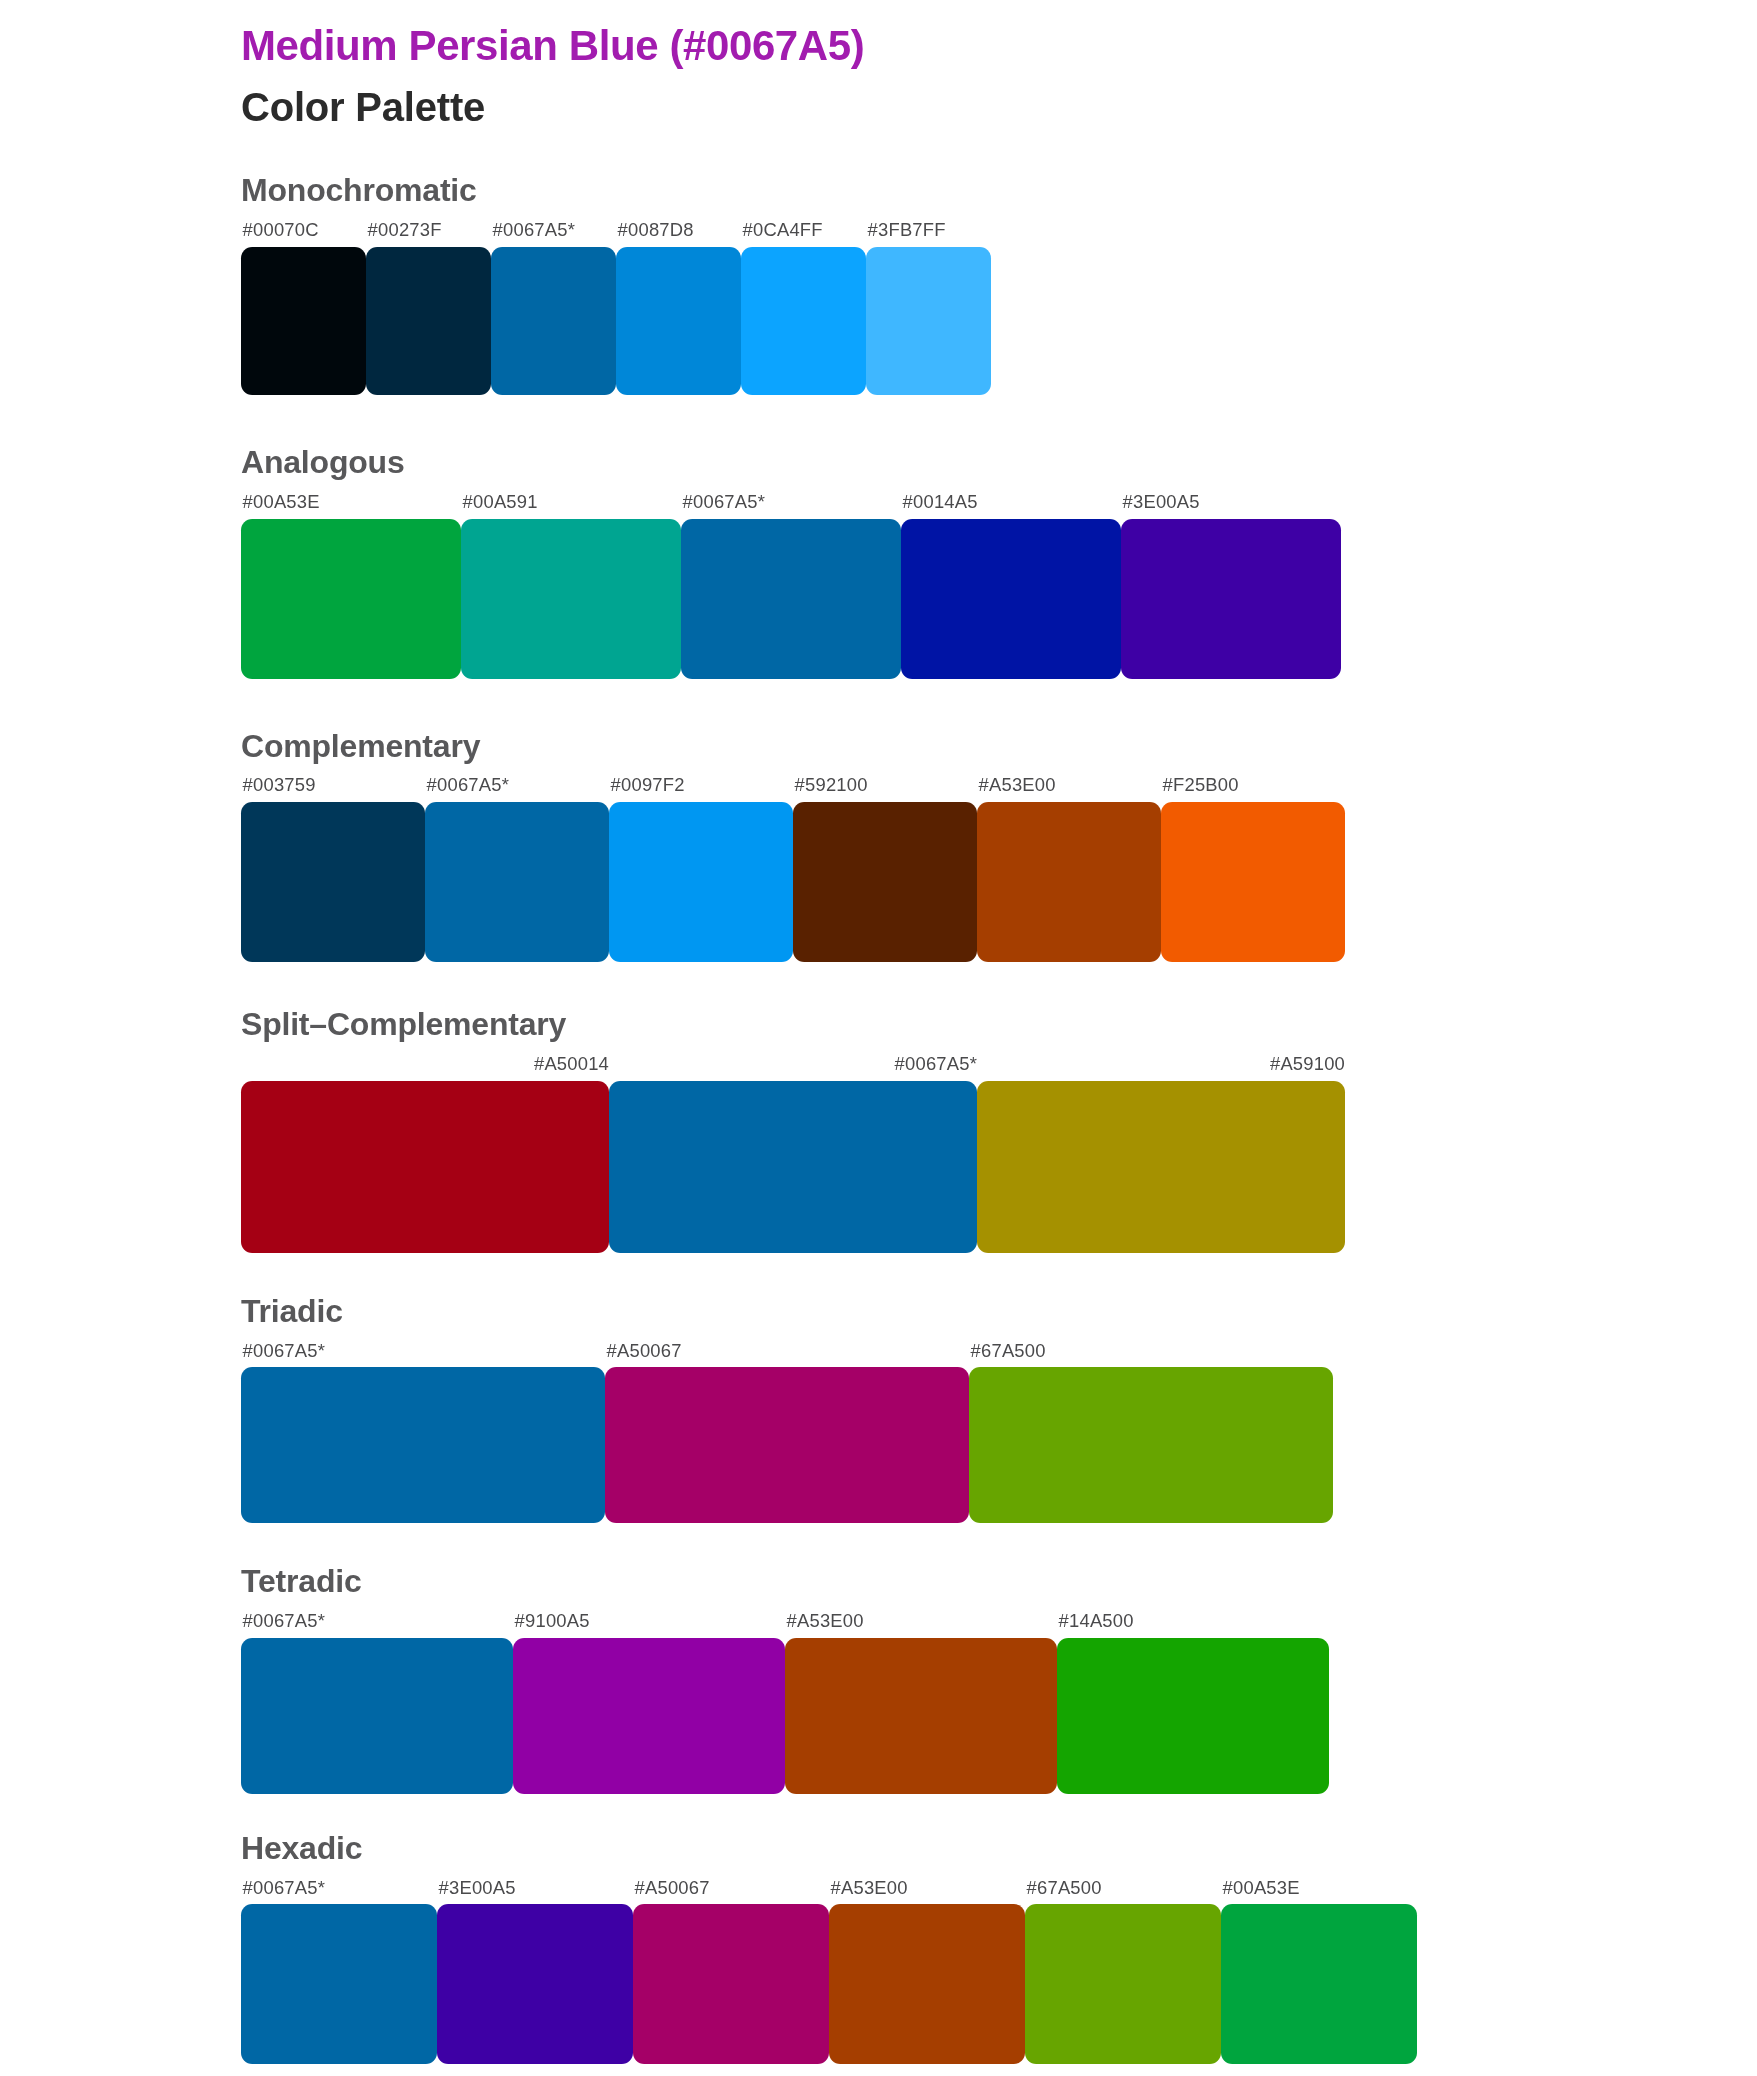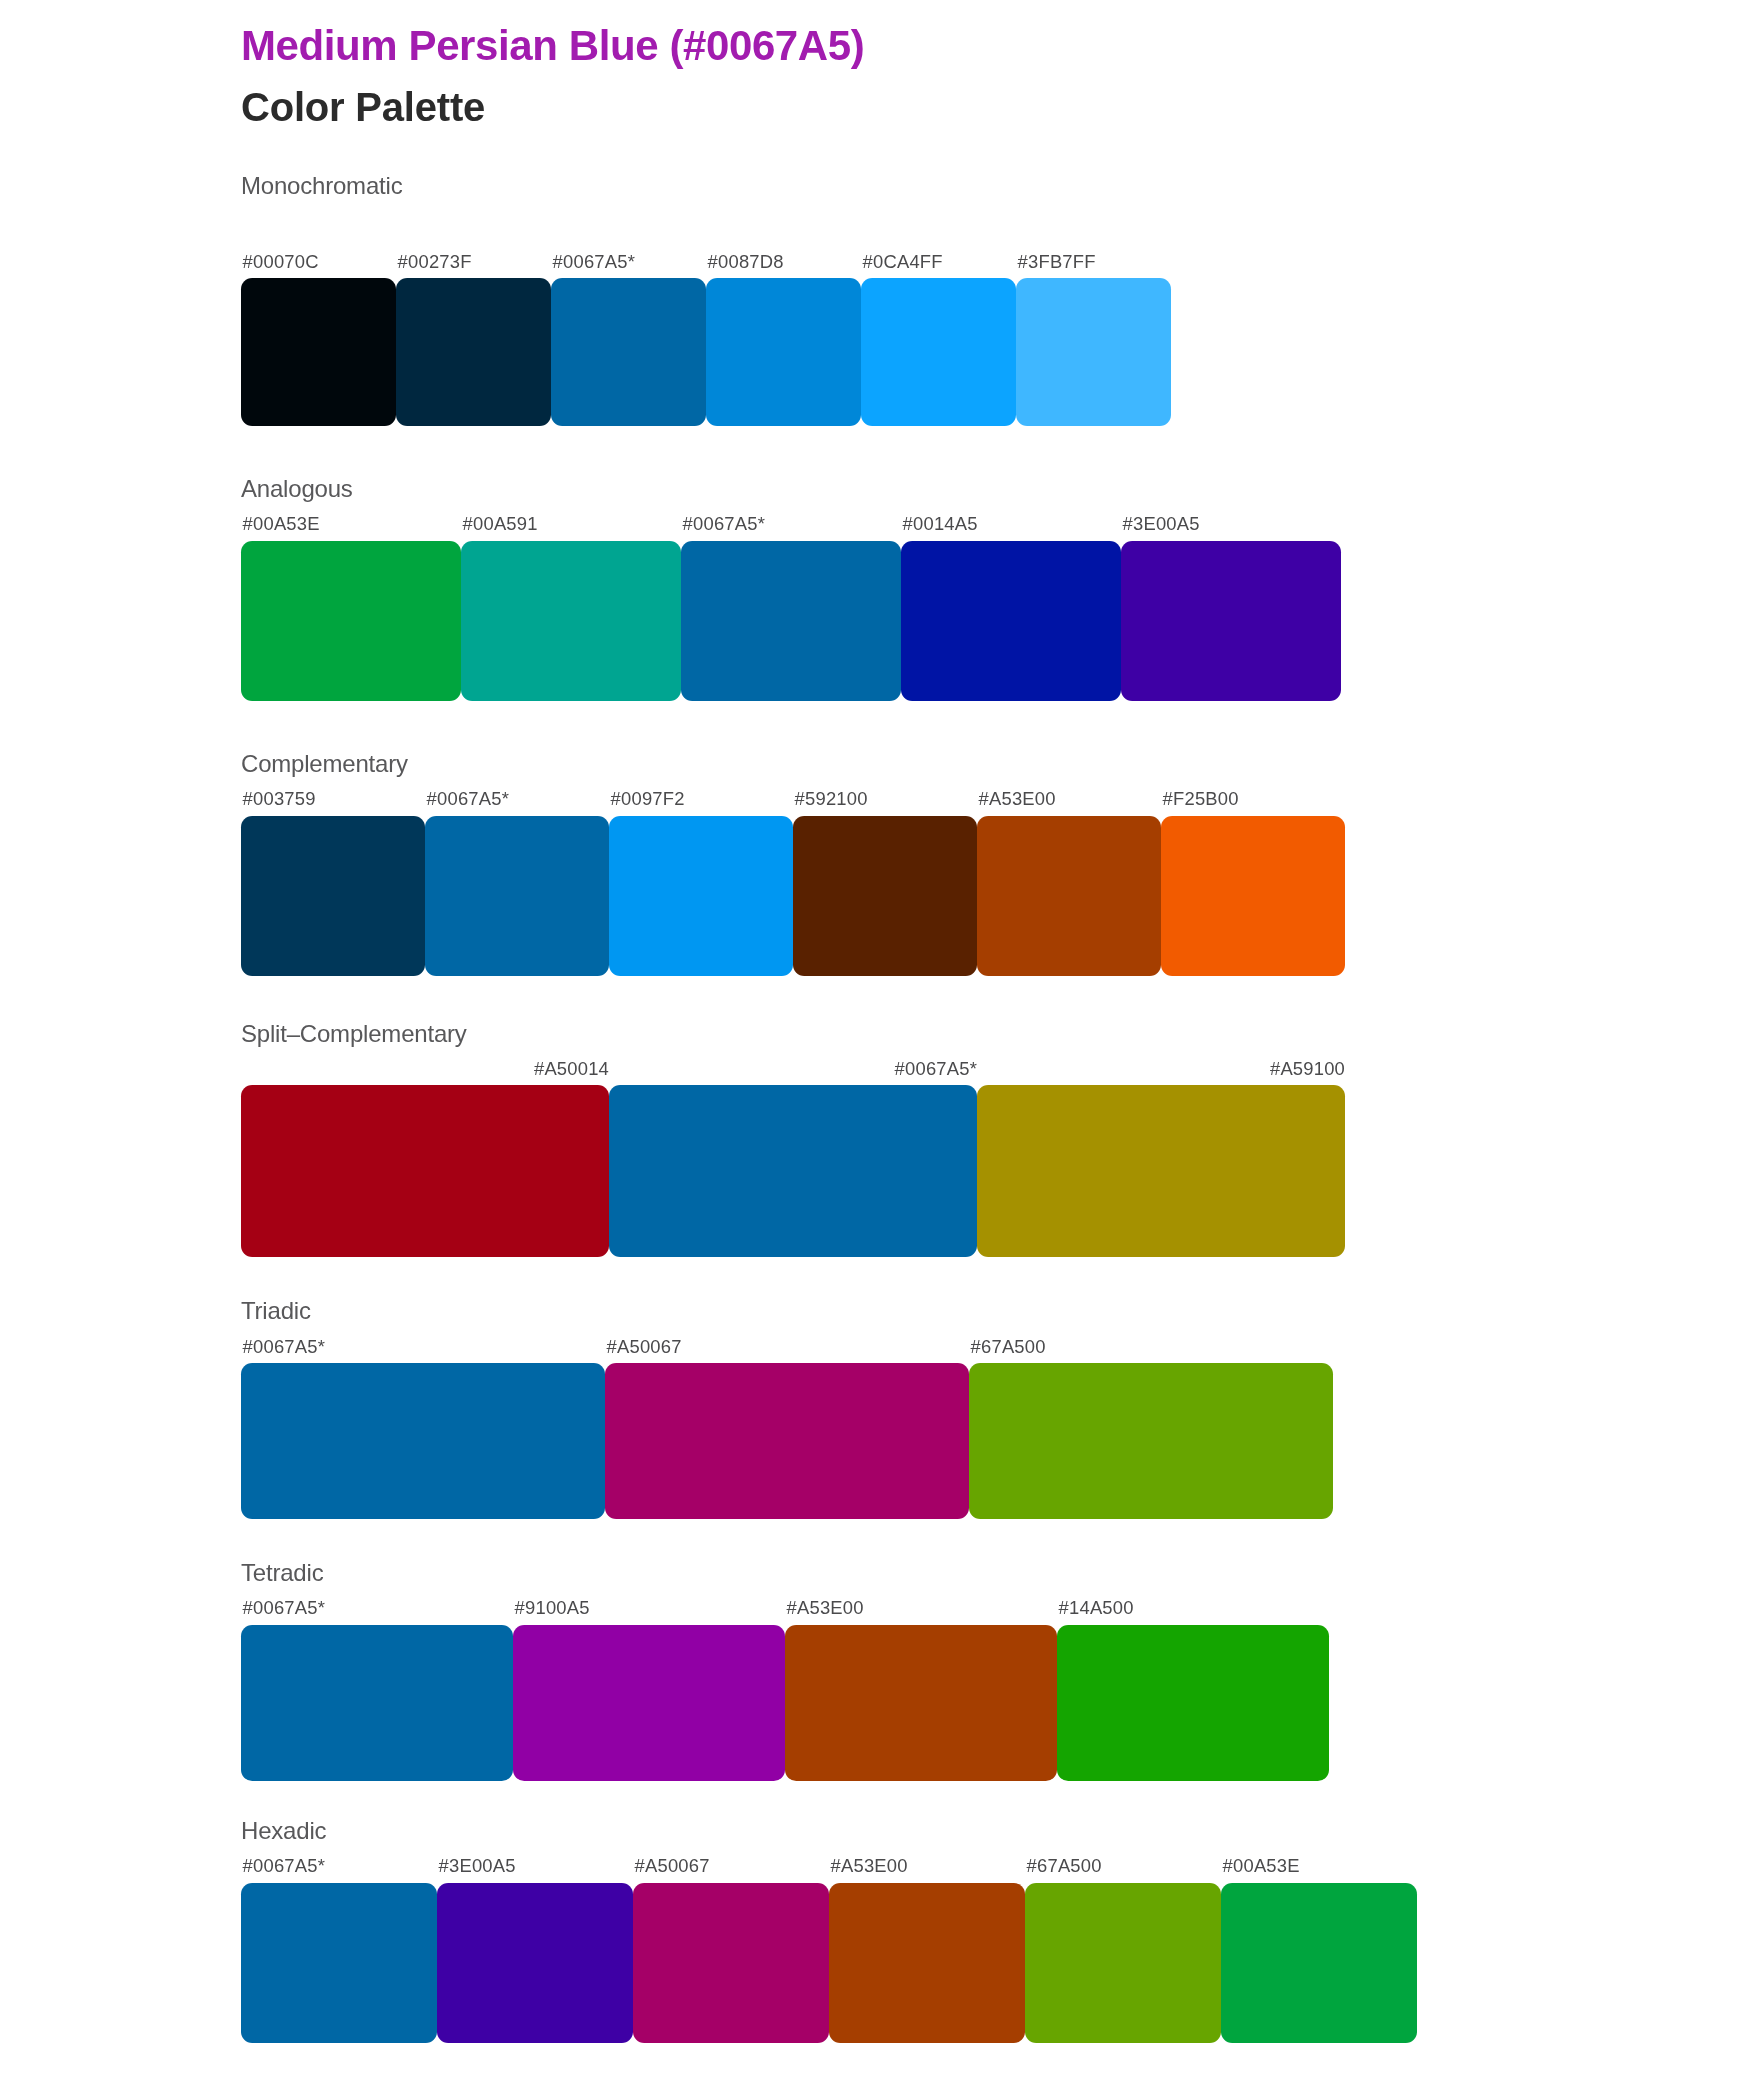--- a/index.html
+++ b/index.html
@@ -41,22 +41,22 @@
     margin: 12.8px 0 0 0;
   }
   .sections {
     margin-top: 42px;
   }
   .section {
     padding-left: 241px;
     margin-bottom: 0;
   }
   .section-heading {
-    font-size: 24px;
-    font-weight: normal;
+    font-size: 32px;
+    font-weight: bold;
     color: #58585a;
     letter-spacing: -0.2px;
     margin: 0 0 12.8px 0;
     line-height: 1.1;
   }
   .swatch-row {
     position: relative;
     display: flex;
     align-items: stretch;
   }
@@ -72,21 +72,21 @@
     padding: 0 0 7.2px 1.6px;
     white-space: nowrap;
     letter-spacing: 0.2px;
   }
   .swatch-chip {
     border-radius: 11.2px;
     width: 100%;
   }
   
   .sec-mono .swatch-chip { height: 148px; }
-  .sec-mono .swatch { width: 155px; margin-top: 40px; }
+  .sec-mono .swatch { width: 125px; }
 
   .sec-ana .swatch-chip { height: 160px; }
   .sec-ana .swatch { width: 220px; }
 
   .sec-comp .swatch-chip { height: 160px; }
   .sec-comp .swatch { width: 184px; }
 
   .sec-split .swatch-chip { height: 172px; }
   .sec-split .swatch { width: 368px; text-align: right; }
 

